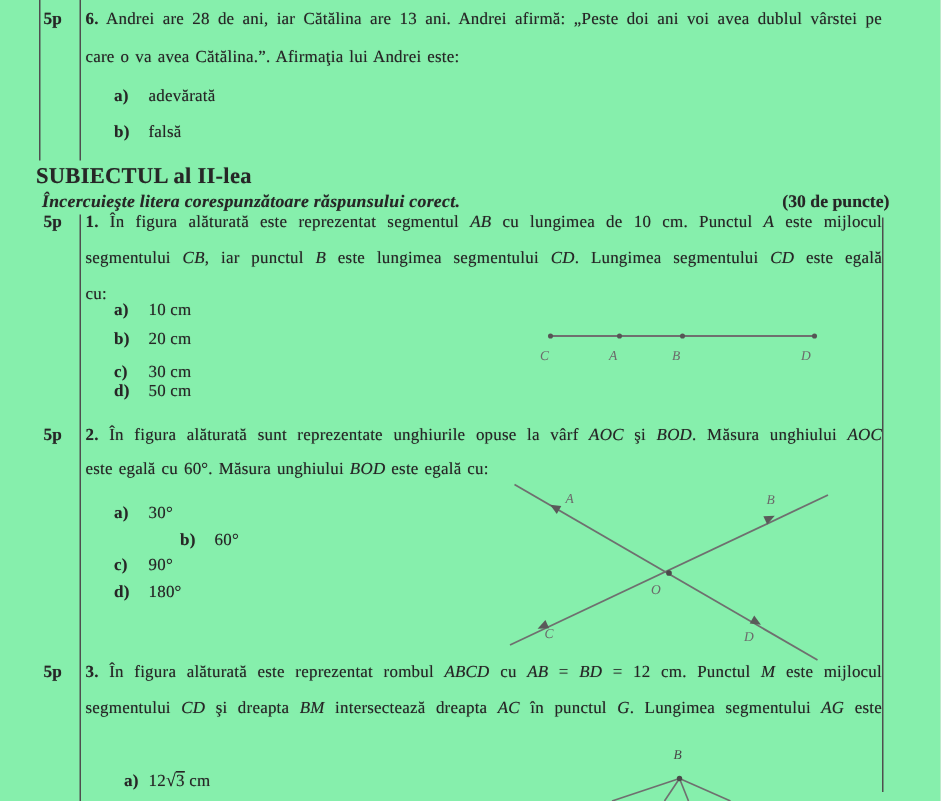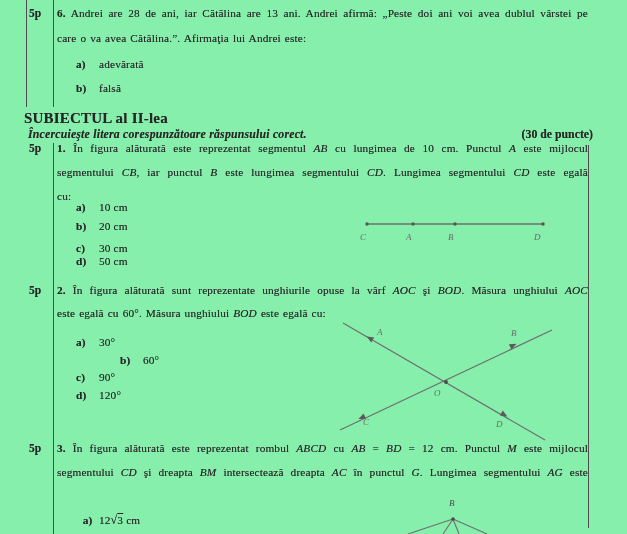--- a/index.html
+++ b/index.html
@@ -92,21 +92,21 @@
   <div class="ans" style="top:336px;">
     <span class="al">a)</span><span class="av">30°</span>
   </div>
   <div class="ans" style="top:354px;padding-left:44px;">
     <span class="al">b)</span><span class="av">60°</span>
   </div>
   <div class="ans" style="top:371px;">
     <span class="al">c)</span><span class="av">90°</span>
   </div>
   <div class="ans" style="top:389px;">
-    <span class="al">d)</span><span class="av">120°</span>
+    <span class="al">d)</span><span class="av">180°</span>
   </div>
 
   <div class="fig" style="left:333px;top:316px;width:225px;height:128px;">
     <svg width="225" height="128" viewBox="0 0 225 128">
       <line x1="10" y1="7" x2="212" y2="124" stroke="#6f6f6f" stroke-width="1.2"></line>
       <line x1="7" y1="114" x2="219" y2="14" stroke="#6f6f6f" stroke-width="1.2"></line>
       <circle cx="113" cy="66" r="1.9" fill="#4a4a4a"></circle>
       <polygon points="33.7,20.5 41.2,21.4 38.2,26.6" fill="#5a5a5a"></polygon>
       <polygon points="183.5,27.8 178.5,33.6 175.9,28.2" fill="#5a5a5a"></polygon>
       <polygon points="25.4,103.1 30.6,97.4 33.1,102.9" fill="#5a5a5a"></polygon>

